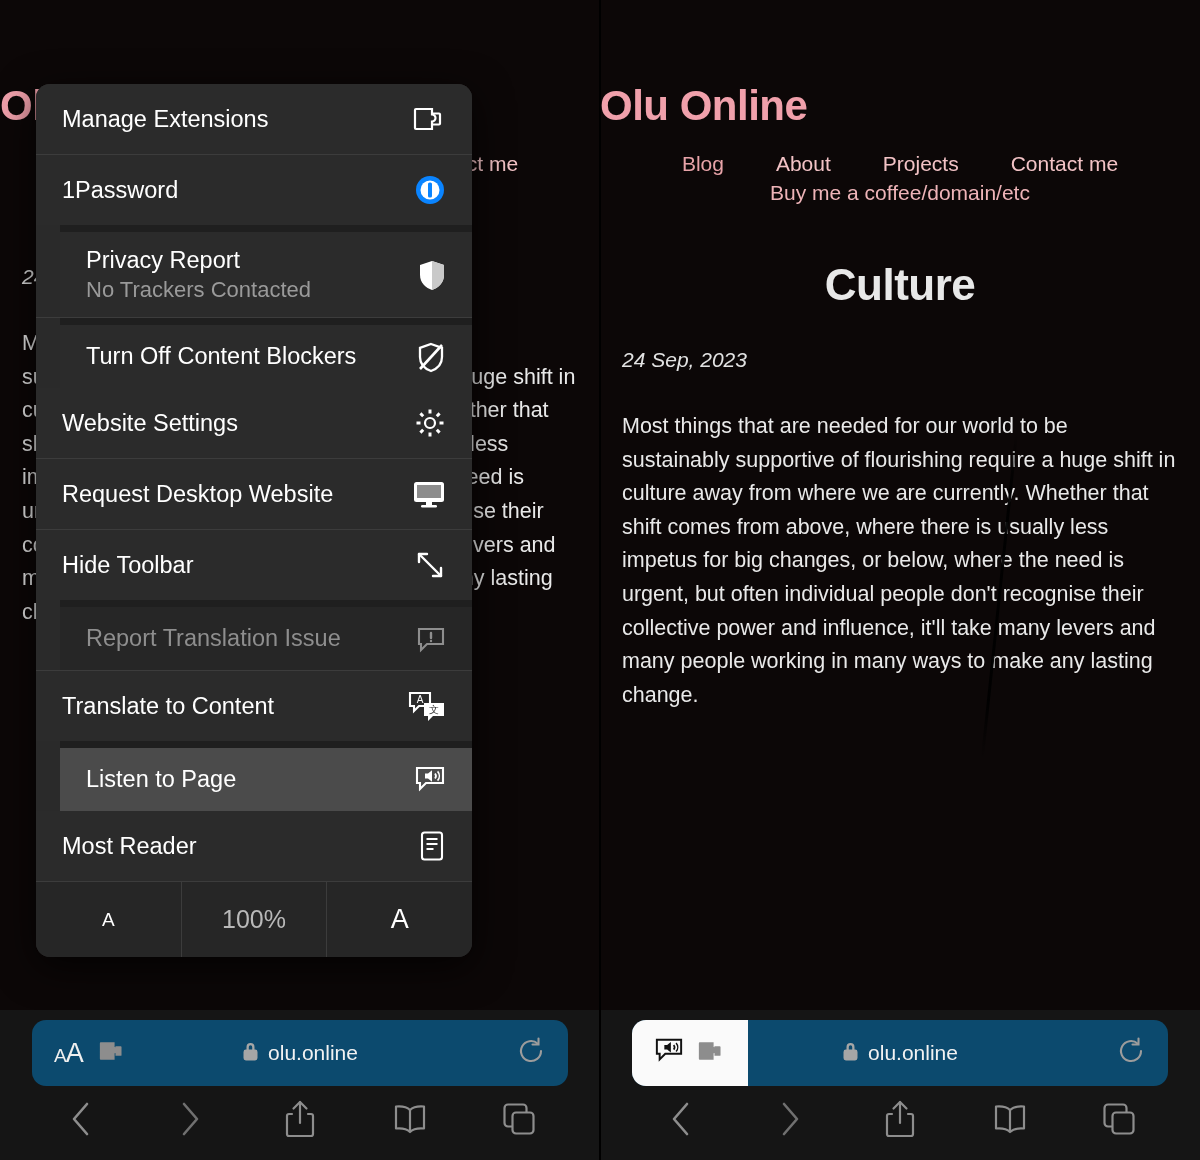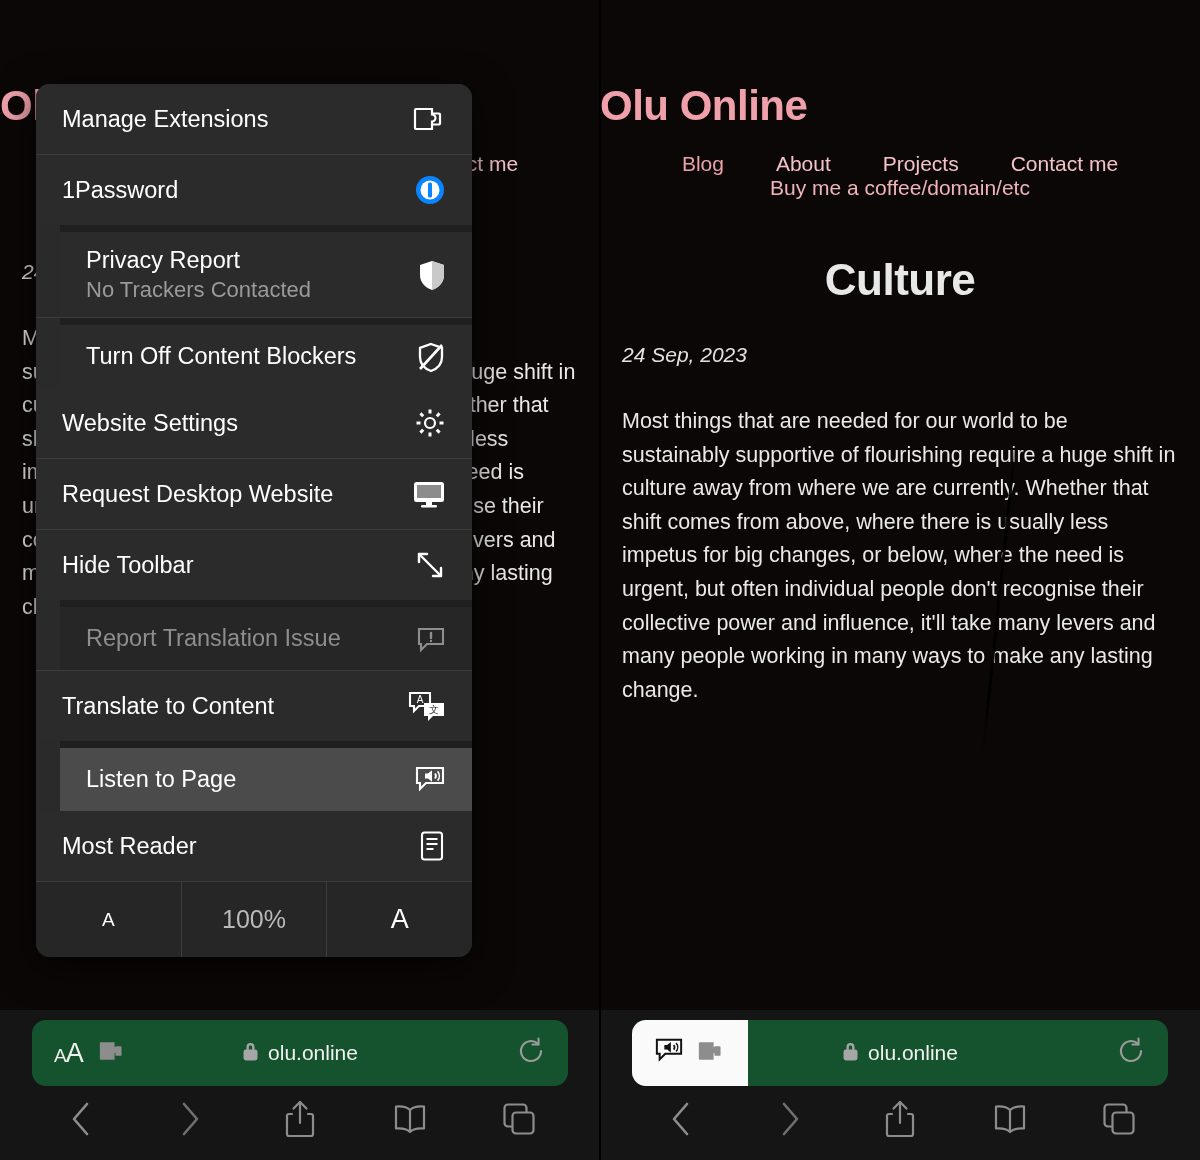--- a/index.html
+++ b/index.html
@@ -20,21 +20,21 @@
   .site-title {
     color: #f0a0ab; font-weight: bold;
     font-size: 42px; letter-spacing: -0.5px; padding-top: 82px;
   }
   .nav-row {
     display: flex; justify-content: center; gap: 52px;
     margin-top: 22px; font-size: 21px;
   }
   .nav-link { color: #e8a3a8; }
   .nav-link.alt { color: #f3c3c6; }
-  .nav-sub { text-align: center; font-size: 21px; color: #eeb4b8; }
+  .nav-sub { text-align: center; margin-top: 5px; font-size: 21px; color: #eeb4b8; }
   .post-title {
     text-align: center; color: #e8e8e8; font-weight: bold;
     font-size: 44px; margin-top: 55px; letter-spacing: -0.5px;
   }
   .post-date {
     color: #e2e2e2; font-style: italic; font-size: 21px;
     margin: 38px 0 0 22px;
   }
   .post-body {
     color: #e9e9e9; font-size: 21.5px; line-height: 33.6px;
@@ -76,21 +76,21 @@
   .zoom-cell + .zoom-cell { border-left: 1px solid #3c3c3c; }
   .zoom-cell.mid { color: #b9b9b9; font-size: 25px; }
   .zoom-small { font-size: 19px; }
   .zoom-big { font-size: 27px; }
 
   
   .chrome { position: absolute; left: 0; bottom: 0; width: 600px; height: 150px; background: #151515; }
   .urlbar-wrap { position: absolute; left: 0; top: 10px; width: 600px; height: 66px; }
   .urlbar {
     position: absolute; left: 32px; top: 0; width: 536px; height: 66px;
-    background: #14532d; border-radius: 14px; display: flex; align-items: center;
+    background: #0c4a6e; border-radius: 14px; display: flex; align-items: center;
     padding: 8px 22px; overflow: hidden;
   }
   .urlbar .left-tools { display: flex; align-items: center; gap: 14px; z-index: 2; }
   .urlbar .center {
     position: absolute; left: 0; right: 0; display: flex;
     align-items: center; justify-content: center; gap: 9px;
   }
   .url-text { color: #f2f2f2; font-size: 21px; }
   .aa-glyph { color: #efefef; letter-spacing: -1px; }
   .aa-glyph .s { font-size: 19px; }

